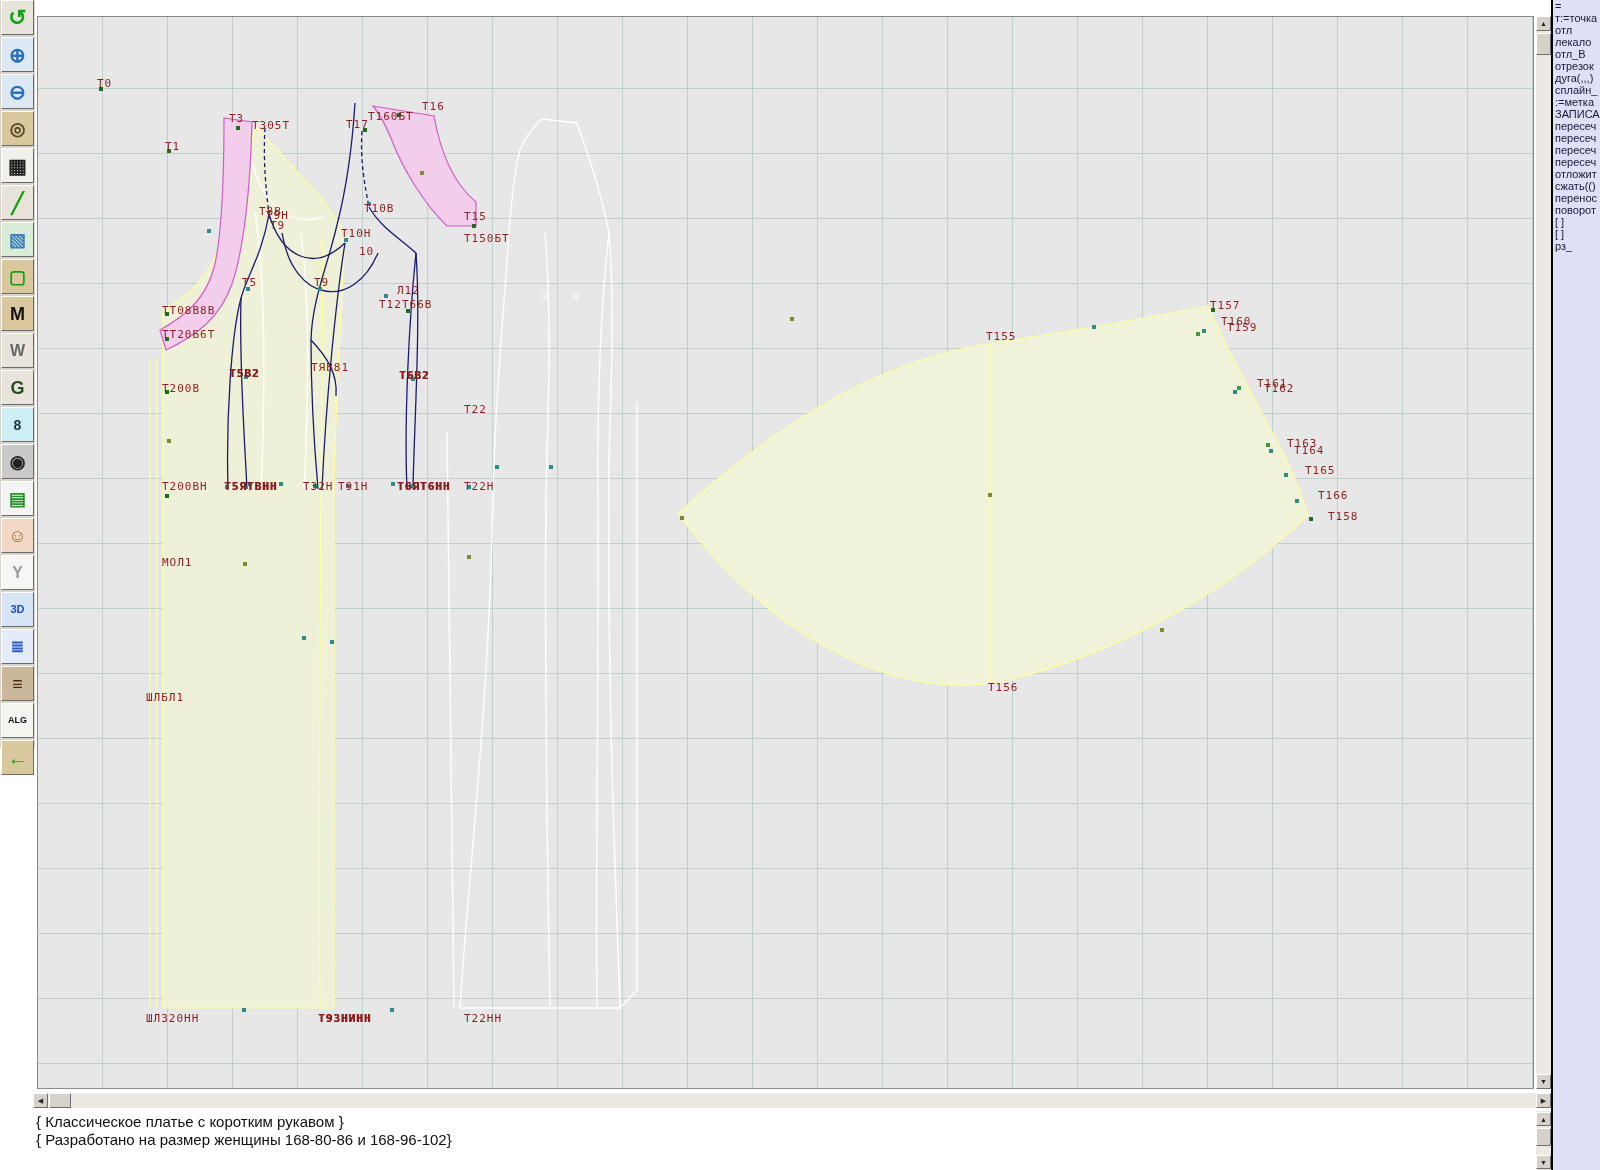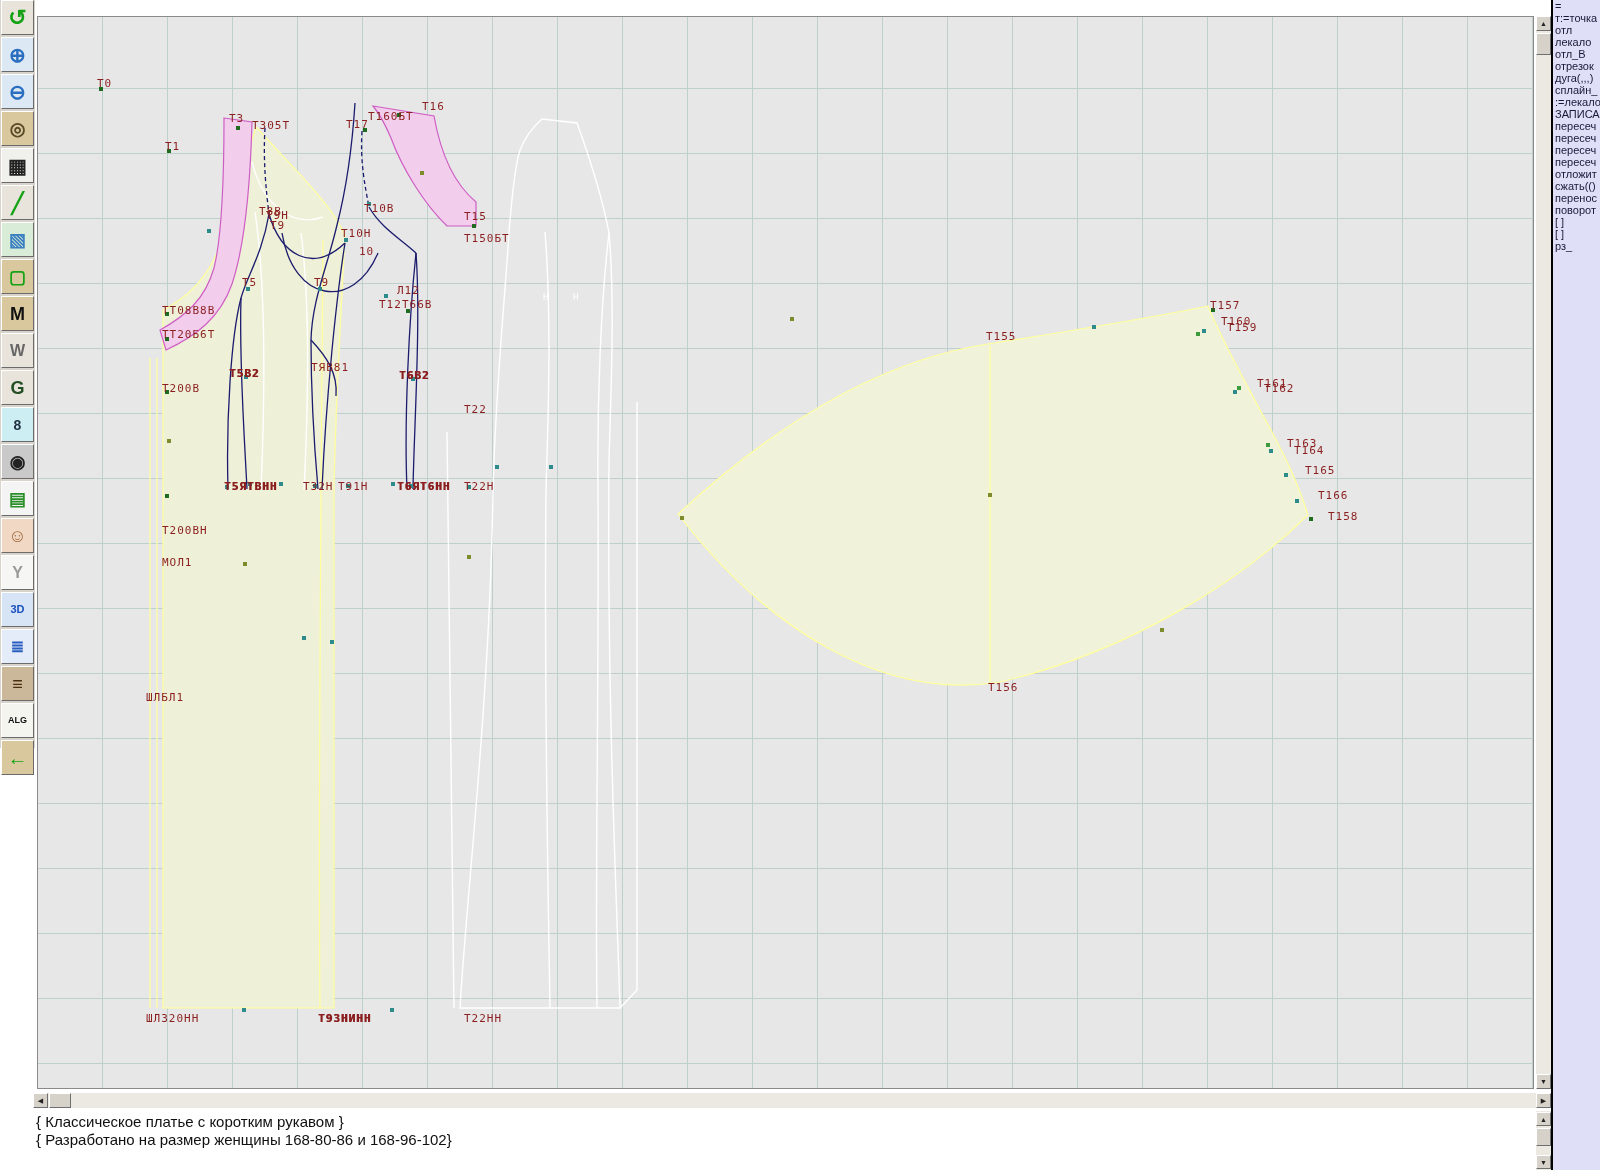--- a/index.html
+++ b/index.html
@@ -189,21 +189,21 @@
       <div class="plabel" style="left: 341px; top: 281px;">Т12</div>
       <div class="plabel" style="left: 359px; top: 267px;">Л12</div>
       <div class="plabel" style="left: 364px; top: 281px;">Т66В</div>
       <div class="plabel" style="left: 124px; top: 287px;">ТТ08В8В</div>
       <div class="plabel" style="left: 124px; top: 311px;">ТТ20Б6Т</div>
       <div class="plabel bold" style="left: 191px; top: 350px;">Т5В2</div>
       <div class="plabel bold" style="left: 361px; top: 352px;">Т6В2</div>
       <div class="plabel" style="left: 124px; top: 365px;">Т200В</div>
       <div class="plabel" style="left: 426px; top: 386px;">Т22</div>
       <div class="plabel" style="left: 273px; top: 344px;">ТЯВ81</div>
-      <div class="plabel" style="left: 124px; top: 463px; margin-top: 44px;">Т200ВН</div>
+      <div class="plabel" style="left: 124px; top: 463px;">Т200ВН</div>
       <div class="plabel bold" style="left: 186px; top: 463px;">Т5ЯТВНН</div>
       <div class="plabel" style="left: 265px; top: 463px;">Т32Н</div>
       <div class="plabel" style="left: 300px; top: 463px;">Т91Н</div>
       <div class="plabel bold" style="left: 359px; top: 463px;">Т6ЯТ6НН</div>
       <div class="plabel" style="left: 426px; top: 463px;">Т22Н</div>
       <div class="plabel" style="left: 124px; top: 539px;">МОЛ1</div>
       <div class="plabel" style="left: 108px; top: 674px;">ШЛБЛ1</div>
       <div class="plabel" style="left: 108px; top: 995px;">ШЛ320НН</div>
       <div class="plabel bold" style="left: 280px; top: 995px;">Т93НИНН</div>
       <div class="plabel" style="left: 426px; top: 995px;">Т22НН</div>
@@ -300,21 +300,21 @@
 
   <div id="panel">
       <div class="pline">=</div>
       <div class="pline">т:=точка</div>
       <div class="pline">отл</div>
       <div class="pline">лекало</div>
       <div class="pline">отл_В</div>
       <div class="pline">отрезок</div>
       <div class="pline">дуга(,,,)</div>
       <div class="pline">сплайн_</div>
-      <div class="pline">:=лекало</div>
+      <div class="pline">:=метка</div>
       <div class="pline">ЗАПИСА</div>
       <div class="pline">пересеч</div>
       <div class="pline">пересеч</div>
       <div class="pline">пересеч</div>
       <div class="pline">пересеч</div>
       <div class="pline">отложит</div>
       <div class="pline">сжать(()</div>
       <div class="pline">перенос</div>
       <div class="pline">поворот</div>
       <div class="pline">[ ]</div>

